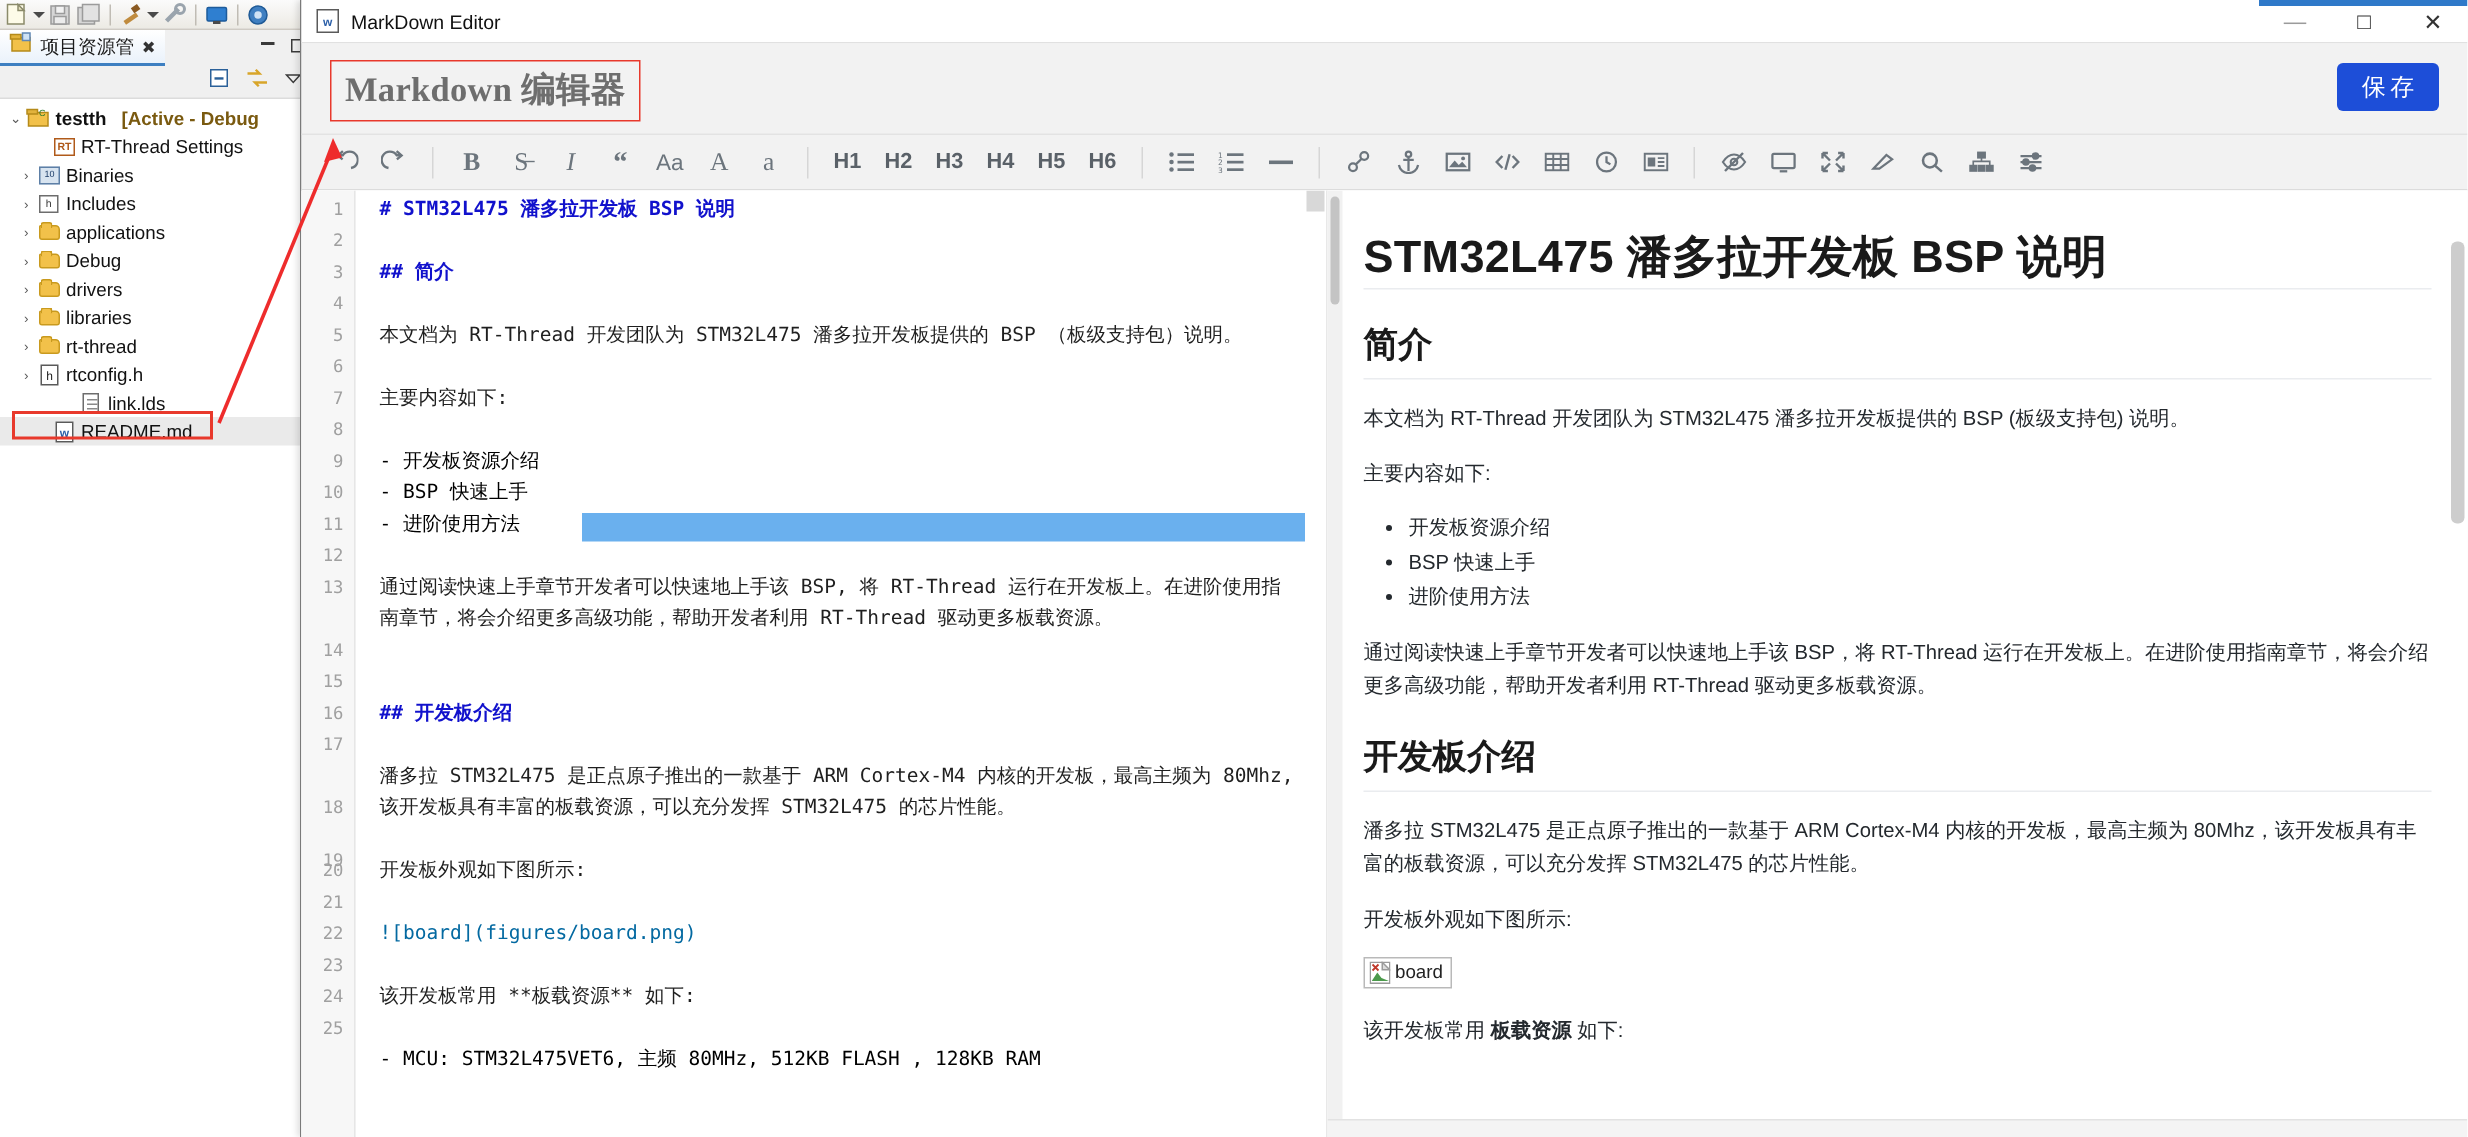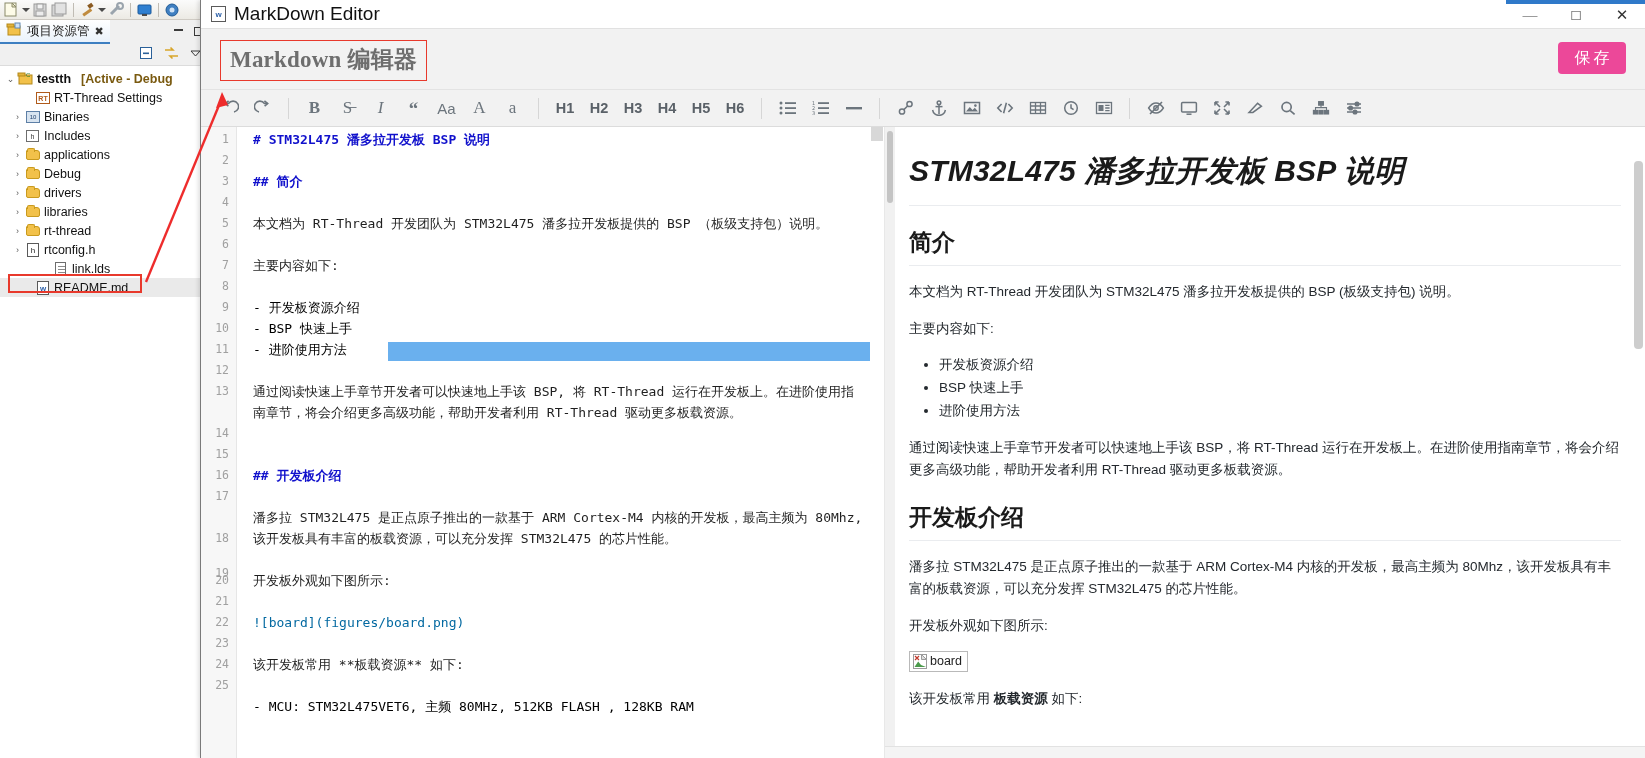--- a/index.html
+++ b/index.html
@@ -115,21 +115,21 @@
     box-shadow: -2px 0 4px rgba(0,0,0,.12);
   }
   .win-title {
     position: relative; height: 29px; background: #ffffff; border-bottom: 1px solid #e1e1e1;
     display: flex; align-items: center; padding-left: 10px; gap: 8px;
   }
   .win-title-icon {
     width: 15px; height: 16px; background: #fff; border: 1px solid #5a5a5a; color: #2b5fa8;
     font-size: 8px; font-weight: bold; line-height: 15px; text-align: center;
   }
-  .win-title-text { font-size: 19px; color: #111; }
+  .win-title-text { font-size: 13px; color: #111; }
   .win-ctrls { position: absolute; right: 0; top: 0; display: flex; height: 29px; }
   .win-btn { width: 46px; height: 29px; display:flex; align-items:center; justify-content:center;
              font-size: 15px; color: #333; }
   .win-btn.min { color: #9b9b9b; }
   .win-accent { position:absolute; right:0; top:0; height:4px; width:139px; background:#2f79c9; }
 
   
   .md-header {
     position: relative; height: 61px; background: #f2f2f2; border-bottom: 1px solid #e3e3e3;
   }
@@ -137,21 +137,21 @@
     position: absolute; left: 19px; top: 11px; padding: 3px 9px 5px 9px;
     border: 1.5px solid #e8392c;
   }
   .md-title {
     font-size: 23px; font-weight: bold; color: #6e6e6e;
     font-family: "Liberation Serif", "DejaVu Serif", serif;
     letter-spacing: .2px;
   }
   .save-btn {
     position: absolute; right: 19px; top: 13px; width: 68px; height: 32px;
-    background: #ec4899; border-radius: 4px; color: #fff; font-size: 16px;
+    background: #1d4ed8; border-radius: 4px; color: #fff; font-size: 16px;
     display: flex; align-items: center; justify-content: center; letter-spacing: 3px;
     padding-left: 3px;
   }
 
   
   .md-toolbar {
     position: relative; height: 37px; background: #f2f2f2; border-bottom: 1px solid #dcdcdc;
     display: flex; align-items: center; padding-left: 12px;
   }
   .tb-grp { display: flex; align-items: center; }
@@ -191,21 +191,21 @@
   }
   .v-scroll-edit .thumb { position: absolute; left: 1px; top: 0; width: 12px; height: 14px; background: #d8d8d8; }
 
   .pane-prev {
     position: relative; flex: 1; height: 100%; background: #ffffff;
     border-left: 1px solid #e8e8e8; overflow: hidden;
   }
   .prev-inner { position: absolute; left: 18px; right: 18px; top: 0; bottom: 0; padding: 14px 6px 0 6px; }
   .prev h1 {
     margin: 10px 0 0 0; font-size: 30px; font-weight: bold; color: #1a1a1a;
-    padding-bottom: 13px; border-bottom: 1px solid #eaecef; letter-spacing: .2px; font-style: italic;
+    padding-bottom: 0; border-bottom: 1px solid #eaecef; letter-spacing: .2px;
   }
   .prev h2 {
     margin: 21px 0 0 0; font-size: 23px; font-weight: bold; color: #1a1a1a;
     padding-bottom: 7px; border-bottom: 1px solid #eaecef;
   }
   .prev p { margin: 15px 0 0 0; font-size: 13.5px; color: #24292e; line-height: 1.62; }
   .prev ul { margin: 13px 0 0 0; padding-left: 30px; }
   .prev li { font-size: 13.5px; color: #24292e; line-height: 1.72; }
   .prev .broken-img {
     display: inline-flex; align-items: center; gap: 3px; margin-top: 14px;

